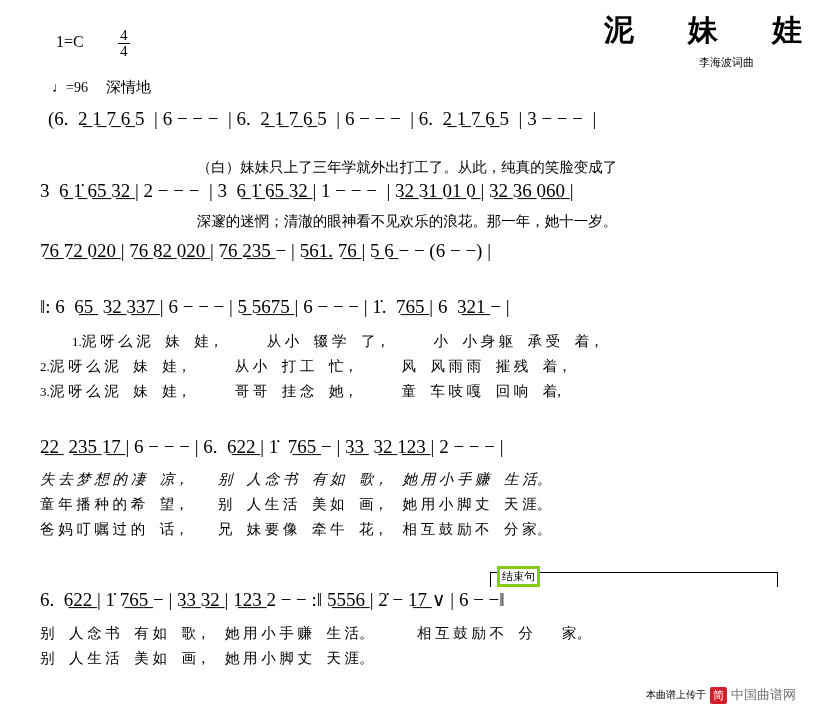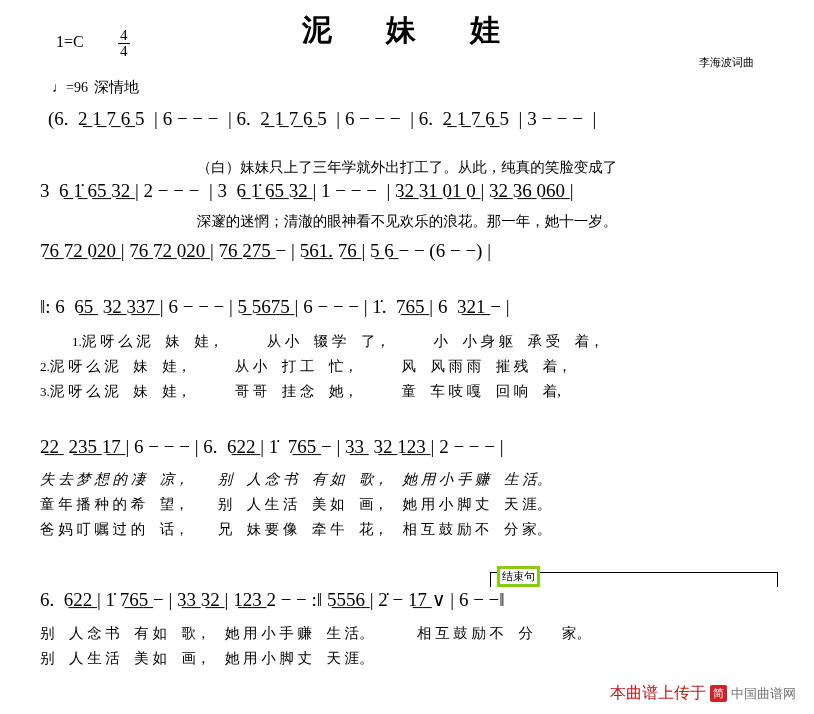--- a/index.html
+++ b/index.html
@@ -19,21 +19,21 @@
     position: relative;
     width: 814px;
     height: 714px;
   }
   
   .title {
     position: absolute;
     top: 10px;
     left: 0;
     width: 814px;
-    text-align: center;
+    text-align: right;
     font-size: 30px;
     letter-spacing: 12px;
     font-family: Liberation Mono, monospace;
     font-weight: 600;
   }
   .key-sig {
     position: absolute;
     top: 33px;
     left: 56px;
     font-size: 16px;
@@ -55,21 +55,21 @@
     right: 60px;
     font-size: 11px;
     text-align: center;
   }
   .tempo {
     position: absolute;
     top: 78px;
     left: 52px;
     font-size: 14px;
   }
-  .tempo .mood { font-size: 15px; margin-left: 6px; }
+  .tempo .mood { font-size: 15px; margin-left: 18px; }
 
   
   .mline {
     position: absolute;
     left: 40px;
     width: 740px;
     font-size: 19px;
     font-family: "Liberation Serif", serif;
     white-space: pre;
     letter-spacing: 0px;
@@ -103,21 +103,21 @@
   }
   .wm-badge {
     display: inline-block;
     background: #d0202a;
     color: #fff;
     font-size: 11px;
     padding: 1px 3px;
     border-radius: 2px;
   }
   .wm-text { color: #737373; font-size: 13px; }
-  .wm-pre { color: #b91c1c; font-size: 16px; }
+  .wm-pre { color: #000000; font-size: 10px; }
 
   
   .ending-bracket {
     position: absolute;
     border-top: 1.3px solid #000;
     border-left: 1.3px solid #000;
     border-right: 1.3px solid #000;
     height: 14px;
   }
   .ending-label {
@@ -147,21 +147,21 @@
   <div class="tempo">
     <span>♩=96</span><span class="mood">深情地</span>
   </div>
 
   <div class="mline" style="top:108px;margin-left:8px;">(6.  2̲ 1̲ 7̲ 6̲ 5  | 6 − − −  | 6.  2̲ 1̲ 7̲ 6̲ 5  | 6 − − −  | 6.  2̲ 1̲ 7̲ 6̲ 5  | 3 − − −  |</div>
   <div class="lyric center" style="top:158px;">（白）妹妹只上了三年学就外出打工了。从此，纯真的笑脸变成了</div>
 
   <div class="mline" style="top:180px;">3  6̲ 1̲̇ 6̲5̲ 3̲2̲ | 2 − − −  | 3  6̲ 1̲̇ 6̲5̲ 3̲2̲ | 1 − − −  | 3̲2̲ 3̲1̲ 0̲1̲ 0̲ | 3̲2̲ 3̲6̲ 0̲6̲0̲ |</div>
   <div class="lyric center" style="top:212px;">深邃的迷惘；清澈的眼神看不见欢乐的浪花。那一年，她十一岁。</div>
 
-  <div class="mline" style="top:240px;">7̲6̲ 7̲2̲ 0̲2̲0̲ | 7̲6̲ 7̲2̲ 0̲2̲0̲ | 7̲6̲ 2̲7̲5̲ − | 5̲6̲1̲. 7̲6̲ | 5̲ 6̲ − − (6 − −) |</div>
+  <div class="mline" style="top:240px;">7̲6̲ 7̲2̲ 0̲2̲0̲ | 7̲6̲ 8̲2̲ 0̲2̲0̲ | 7̲6̲ 2̲3̲5̲ − | 5̲6̲1̲. 7̲6̲ | 5̲ 6̲ − − (6 − −) |</div>
 
   <div class="mline" style="top:296px;">‖: 6  6̲5̲  3̲2̲ 3̲3̲7̲ | 6 − − − | 5̲ 5̲6̲7̲5̲ | 6 − − − | 1̇.  7̲6̲5̲ | 6  3̲2̲1̲ − |</div>
 
   <div class="lyric indent" style="top:332px;margin-left:32px;"><span class="small-note">1.</span><span>泥 呀 么 泥　妹　娃，　　　从 小　辍 学　了，　　　小　小 身 躯　承 受　着，</span></div>
   <div class="lyric indent" style="top:357px;"><span class="small-note">2.</span><span>泥 呀 么 泥　妹　娃，　　　从 小　打 工　忙，　　　风　风 雨 雨　摧 残　着，</span></div>
   <div class="lyric indent" style="top:382px;"><span class="small-note">3.</span><span>泥 呀 么 泥　妹　娃，　　　哥 哥　挂 念　她，　　　童　车 吱 嘎　回 响　着,</span></div>
 
   <div class="mline" style="top:436px;">2̲2̲  2̲3̲5̲ 1̲7̲ | 6 − − − | 6.  6̲2̲2̲ | 1̇  7̲6̲5̲ − | 3̲3̲  3̲2̲ 1̲2̲3̲ | 2 − − − |</div>
 
   <div class="lyric indent" style="top:470px;font-style:italic;">失 去 梦 想 的 凄　凉，　　别　人 念 书　有 如　歌，　她 用 小 手 赚　生 活。</div>

